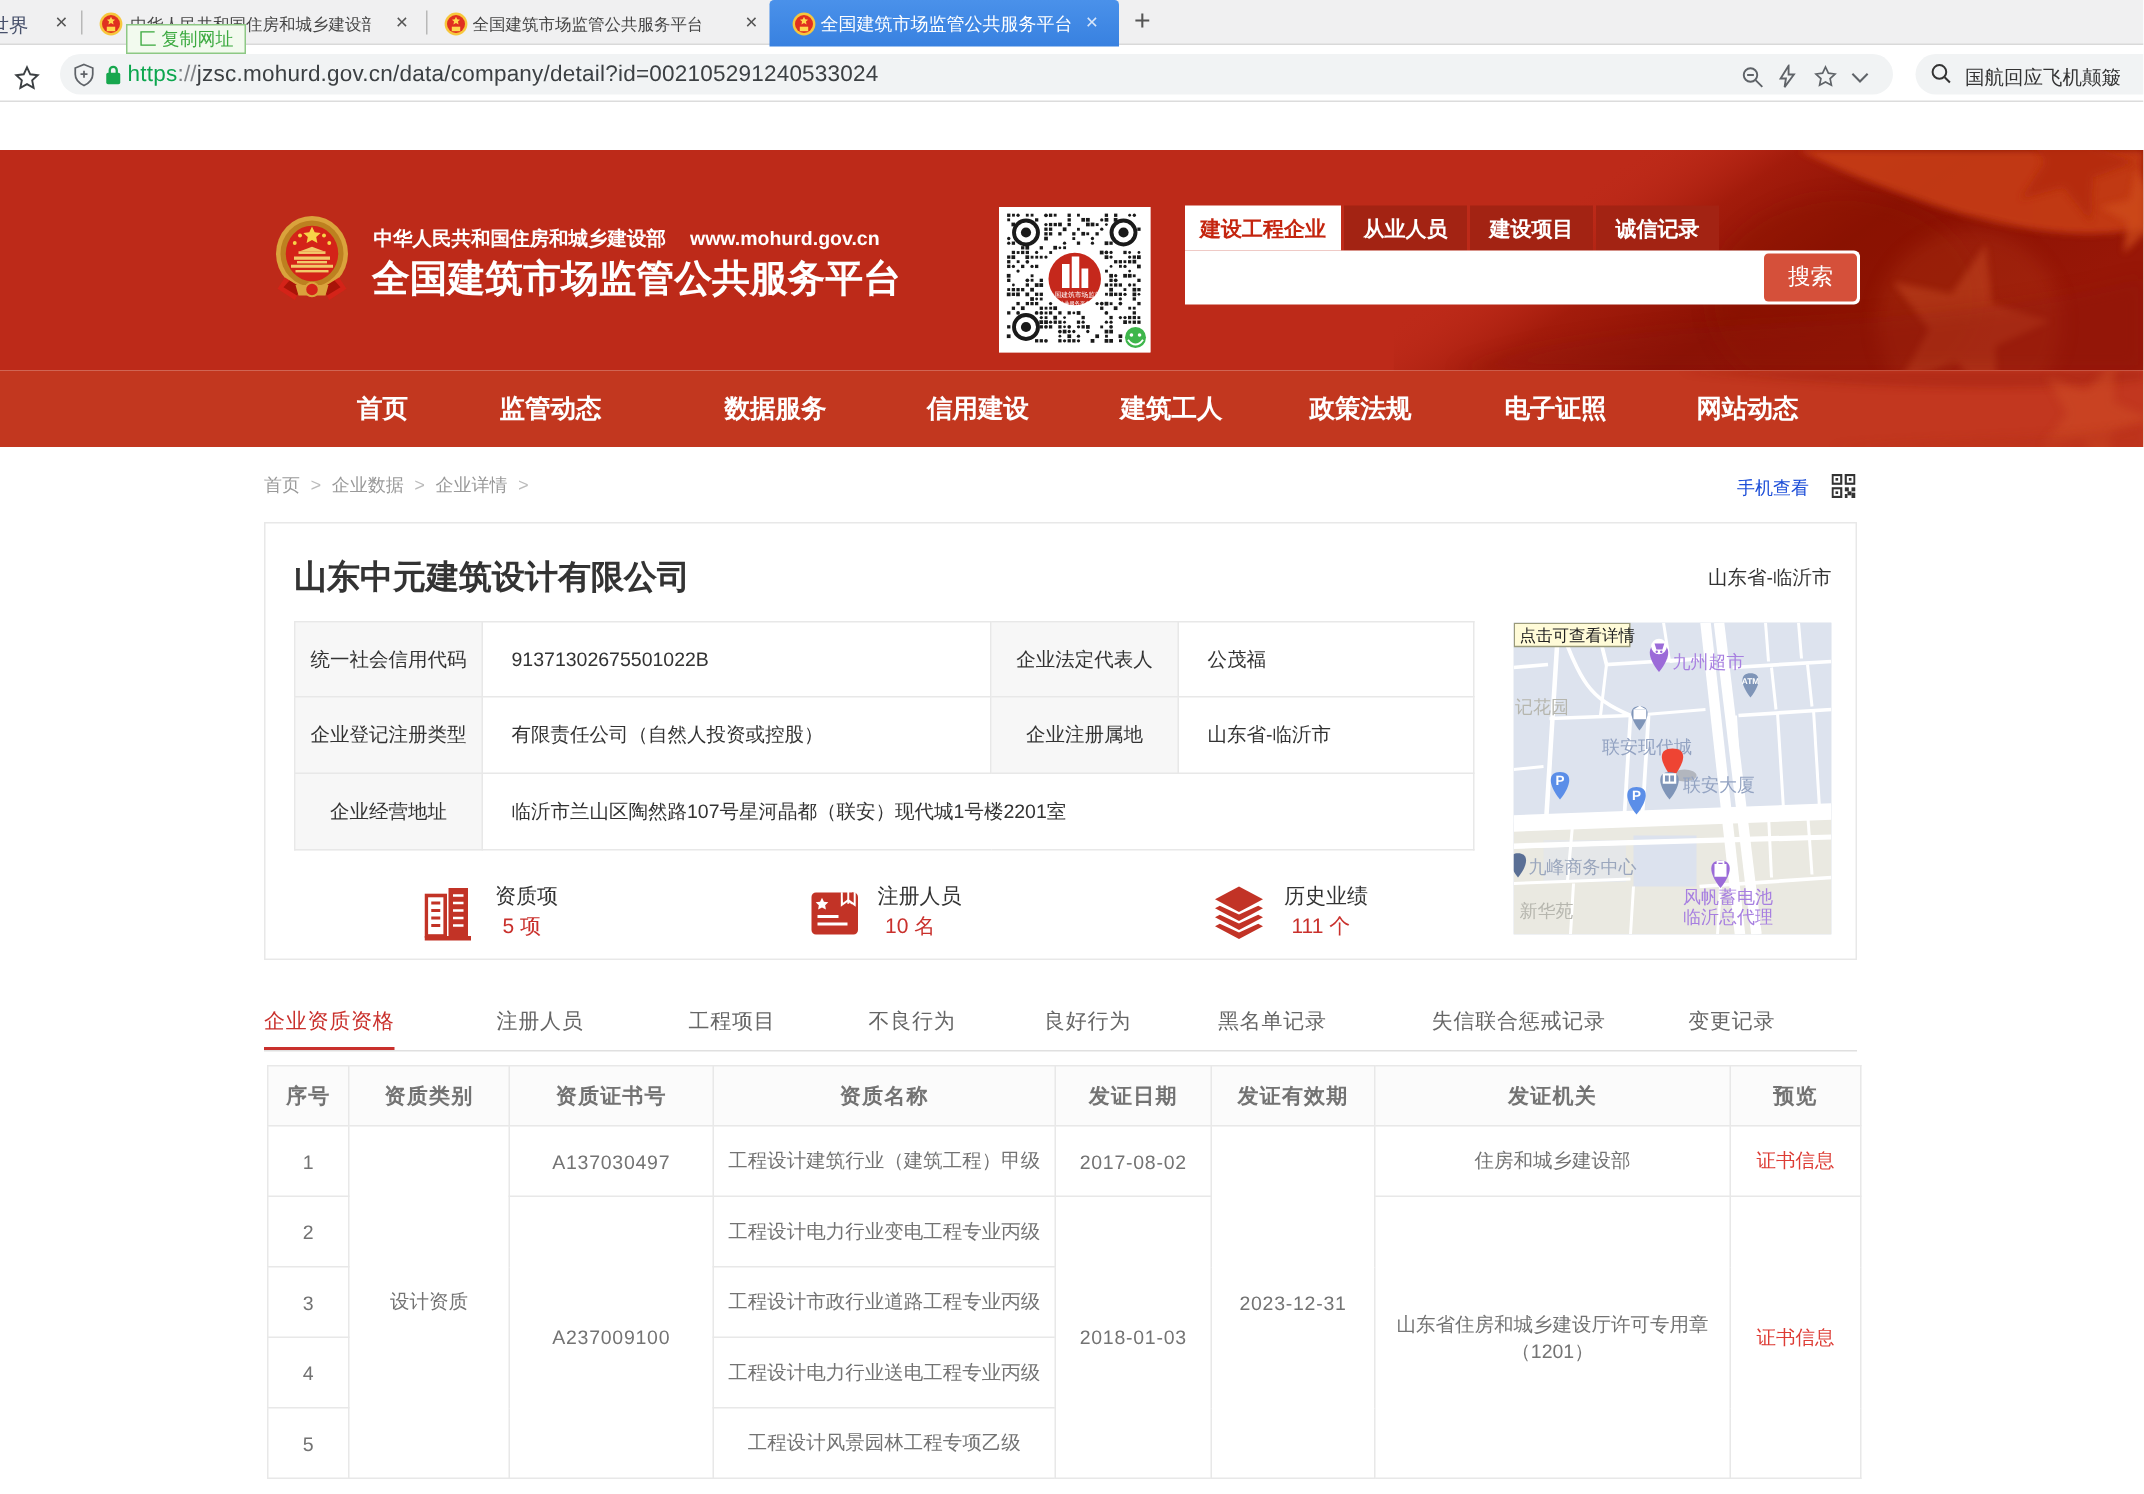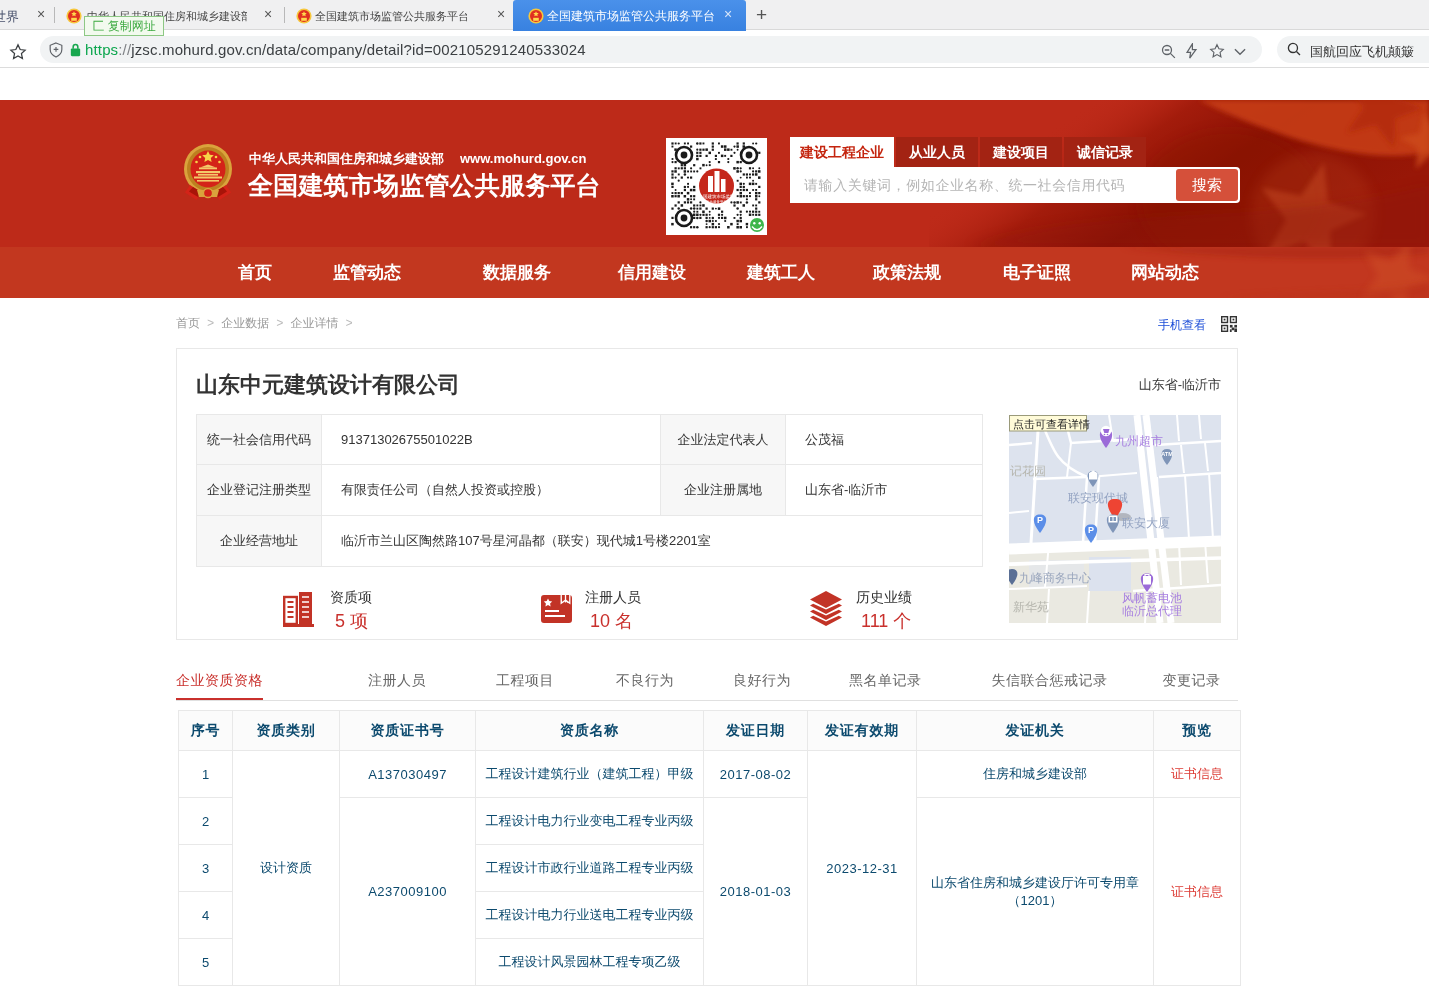--- a/index.html
+++ b/index.html
@@ -50,31 +50,31 @@
 #cbox { position:absolute; left:176px; top:348px; width:1062px; height:292px; border:1px solid #e8e8e8; background:#fff; }
 #cname { position:absolute; left:19px; top:21px; font-size:22px; font-weight:bold; color:#333; }
 #cloc { position:absolute; right:16px; top:27px; font-size:13px; color:#333; }
 table.info { position:absolute; left:19px; top:65px; border-collapse:collapse; table-layout:fixed; }
 table.info td { border:1px solid #e8e8e8; font-size:13px; color:#333; }
 table.info td.l { background:#f7f7f7; text-align:center; }
 table.info td.v { padding-left:19px; }
 .stat { position:absolute; height:46px; top:239px; }
 .stat .ic { position:absolute; left:0; top:2px; width:34px; height:38px; }
 .stat .t1 { position:absolute; left:47px; top:1px; font-size:14px; color:#333; white-space:nowrap; }
-.stat .t2 { position:absolute; left:52px; top:21px; font-size:18px; color:#c9302c; white-space:nowrap; }
+.stat .t2 { position:absolute; left:52px; top:21px; font-size:14px; color:#c9302c; white-space:nowrap; }
 #map { position:absolute; left:832px; top:66px; width:212px; height:208px; overflow:hidden; background:#e6e9ef; }
 
 
 #dtabs { position:absolute; left:176px; top:664px; width:1062px; height:37px; border-bottom:1px solid #e0e0e0; }
 #dtabs span { float:left; font-size:14px; color:#666; margin-top:8px; height:28px; letter-spacing:0.5px; }
 #dtabs .on { color:#c9302c; border-bottom:2px solid #c9302c; }
 
 
 table.main { position:absolute; left:178px; top:710px; border-collapse:collapse; background:#fff; table-layout:fixed; }
-table.main th, table.main td { border:1px solid #e8e8e8; font-size:13px; color:#0c4a6e; text-align:center; font-weight:normal; padding:0; }
+table.main th, table.main td { border:1px solid #e8e8e8; font-size:13px; color:#737373; text-align:center; font-weight:normal; padding:0; }
 table.main th { height:40px; font-weight:bold; font-size:14px; background:#fbfbfb; letter-spacing:0.8px; }
 table.main .red { color:#dd3c35; } table.main td.num, table.info td.num { letter-spacing:0.5px; }
 </style>
 </head>
 <body>
 <div id="page">
 
 <div id="tabbar">
   <span class="tabtitle" style="left:-7px;top:8px;color:#47506b;font-size:13px;">世界</span>
   <span class="tabx" style="left:34px;top:8px;">×</span>
@@ -477,21 +477,20 @@
           <circle cx="93.7" cy="85.3" r="1.2" fill="#fff"></circle>
           <path d="M86 88.5c1.6 2.2 3.6 3.2 5 3.2s3.4-1 5-3.2" stroke="#fff" stroke-width="1.3" fill="none"></path>
         </svg></div>
   <div id="stabs">
     <div class="stab on" style="padding:0 10px;">建设工程企业</div>
     <div class="stab">从业人员</div>
     <div class="stab">建设项目</div>
     <div class="stab">诚信记录</div>
   </div>
   <div id="swrap">
-    <div id="sinput">请输入关键词，例如企业名称、统一社会信用代码</div>
     <div id="sbtn">搜索</div>
   </div>
 </div>
 <div id="navtex">
       <svg class="abs" style="left:1000px;top:0;" width="429" height="51" viewBox="0 0 429 51">
         <defs>
           <filter id="nbl" x="-40%" y="-40%" width="180%" height="180%">
             <feGaussianBlur stdDeviation="3"></feGaussianBlur>
           </filter>
         </defs>
@@ -662,21 +661,21 @@
           <rect x="134" y="161" width="8" height="8.5" fill="#fff"></rect>
           <path d="M136 161v-1.5h4V161" fill="none" stroke="#fff" stroke-width="1.2"></path>
           <text x="113" y="187" font-size="12" fill="#a77fe0">风帆蓄电池</text>
           <text x="113" y="200" font-size="12" fill="#a77fe0">临沂总代理</text>
           <rect x="0.5" y="0.5" width="77" height="15.5" fill="#fffbd8" stroke="#9a9a7a" stroke-width="1"></rect>
           <text x="4" y="12.5" font-size="11" fill="#222">点击可查看详情</text>
         </svg></div>
 </div>
 
 <div id="dtabs">
-  <span class="on" style="margin-right:105px;">企业资质资格</span>
+  <span class="on" style="margin-right:68px;">企业资质资格</span>
   <span style="margin-right:70px;">注册人员</span>
   <span style="margin-right:62px;">工程项目</span>
   <span style="margin-right:59px;">不良行为</span>
   <span style="margin-right:58px;">良好行为</span>
   <span style="margin-right:70px;">黑名单记录</span>
   <span style="margin-right:55px;">失信联合惩戒记录</span>
   <span>变更记录</span>
 </div>
 
 <table class="main">

